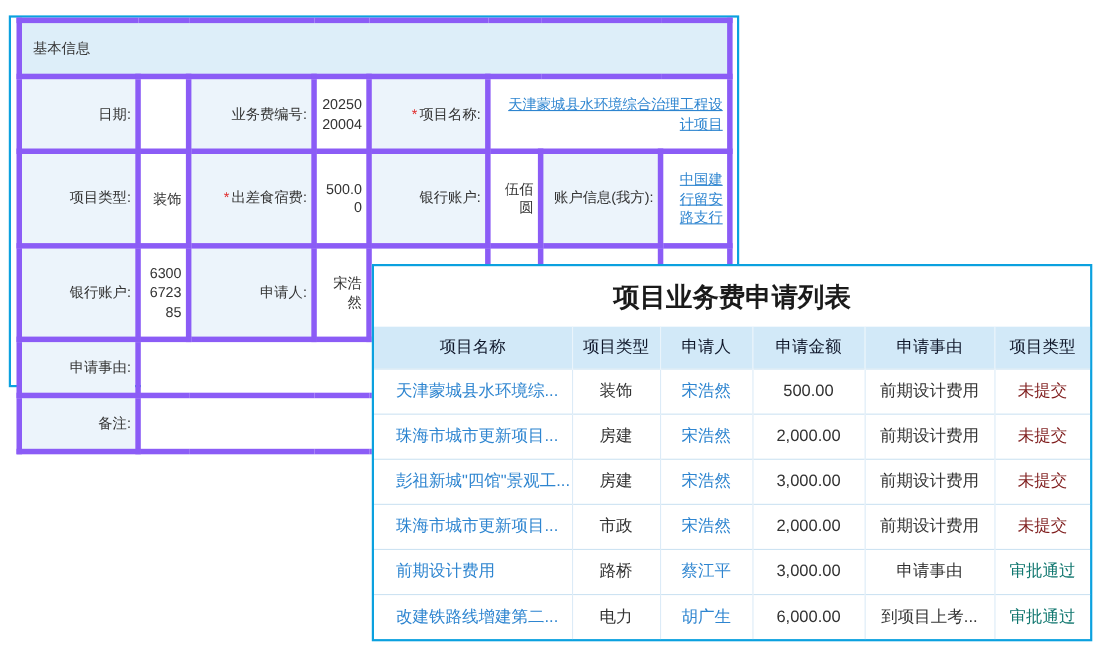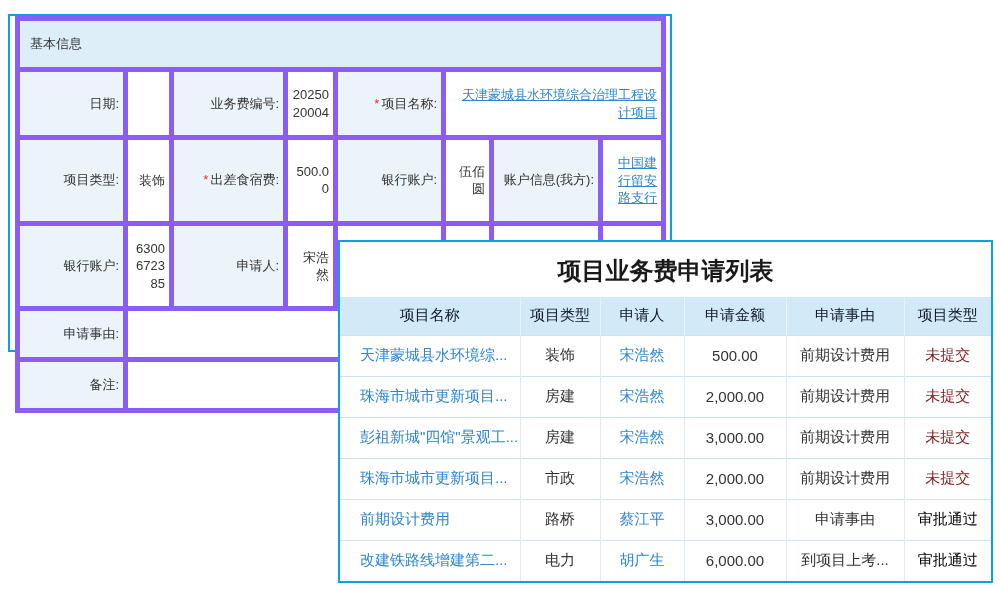--- a/index.html
+++ b/index.html
@@ -76,21 +76,21 @@
     border-left: 1px solid #dcebf7;
     text-align: center;
     white-space: nowrap; overflow: hidden;
   }
   .list-table td:first-child { border-left: none; }
   td.c-name { text-align: left; padding-left: 20px; }
   .plink { color: #2e85d0; text-decoration: none; cursor: pointer; }
   .alink { color: #2e85d0; cursor: pointer; }
   .status { cursor: pointer; }
   .status.pending { color: #7f1d1d; }
-  .status.approved { color: #000000; }
+  .status.approved { color: #0f766e; }
 </style>
 </head>
 <body>
 
 <div class="back-panel">
 
   <table class="form-table">
     <colgroup>
       <col style="width:108px">
         <col style="width:46px">

